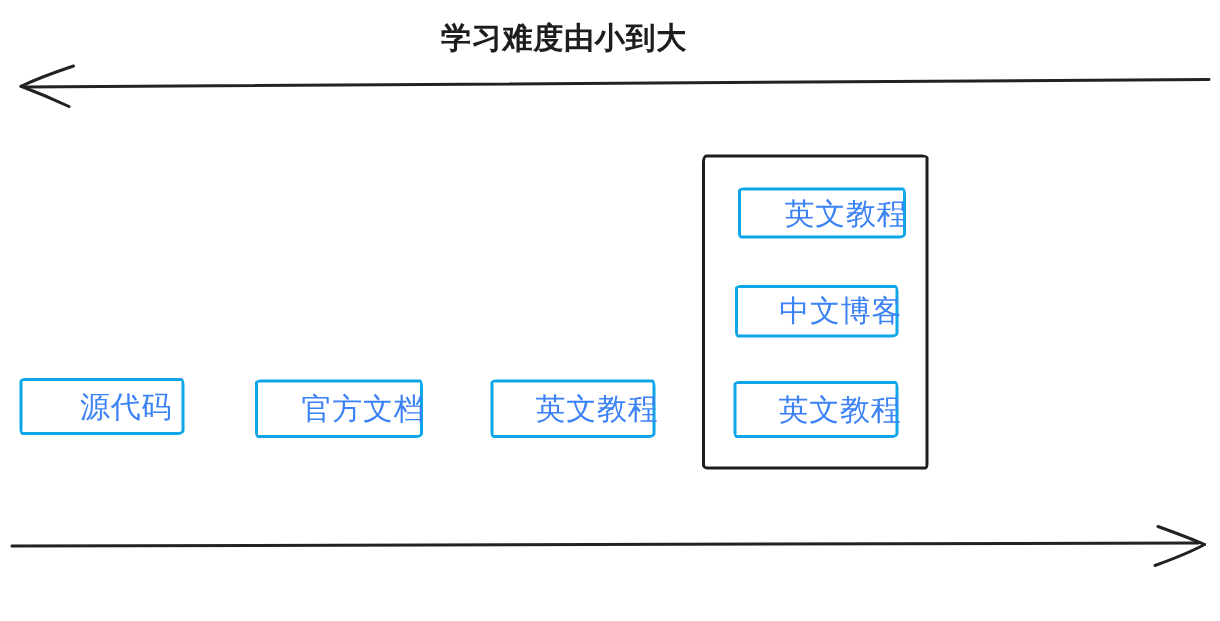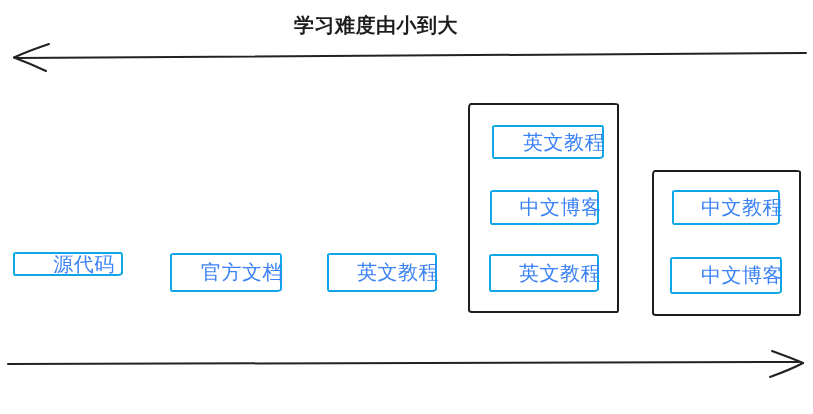--- a/index.html
+++ b/index.html
@@ -51,21 +51,21 @@
     padding-left: 32px;
   }
   .group {
     position: absolute;
     box-sizing: border-box;
     border: 2px solid #1d1d1d;
     border-radius: 3px 5px 2px 4px / 5px 2px 4px 3px;
     background: #ffffff;
   }
   
-  .n-source   { left: 13px;  top: 252px; width: 110px; height: 24px; }
+  .n-source   { left: 13px;  top: 252px; width: 110px; height: 38px; }
   .n-official { left: 170px; top: 253px; width: 112px; height: 39px; }
   .n-enbooks  { left: 327px; top: 253px; width: 110px; height: 39px; }
   
   .g-english  { left: 468px; top: 103px; width: 151px; height: 210px; }
   .g-english .n-1 { left: 22px; top: 20px;  width: 112px; height: 34px; }
   .g-english .n-2 { left: 20px; top: 85px;  width: 109px; height: 35px; }
   .g-english .n-3 { left: 19px; top: 149px; width: 110px; height: 38px; }
   
   .g-chinese  { left: 652px; top: 170px; width: 149px; height: 146px; }
   .g-chinese .n-1 { left: 18px; top: 18px; width: 108px; height: 35px; }
@@ -108,23 +108,15 @@
       <span>英文教程</span>
     </div>
     <div class="node n-2">
       <span>中文博客</span>
     </div>
     <div class="node n-3">
       <span>英文教程</span>
     </div>
   </div>
 
-  <div class="group g-chinese">
-    <div class="node n-1">
-      <span>中文教程</span>
-    </div>
-    <div class="node n-2">
-      <span>中文博客</span>
-    </div>
-  </div>
 
 
 </div>
 
 </body></html>

